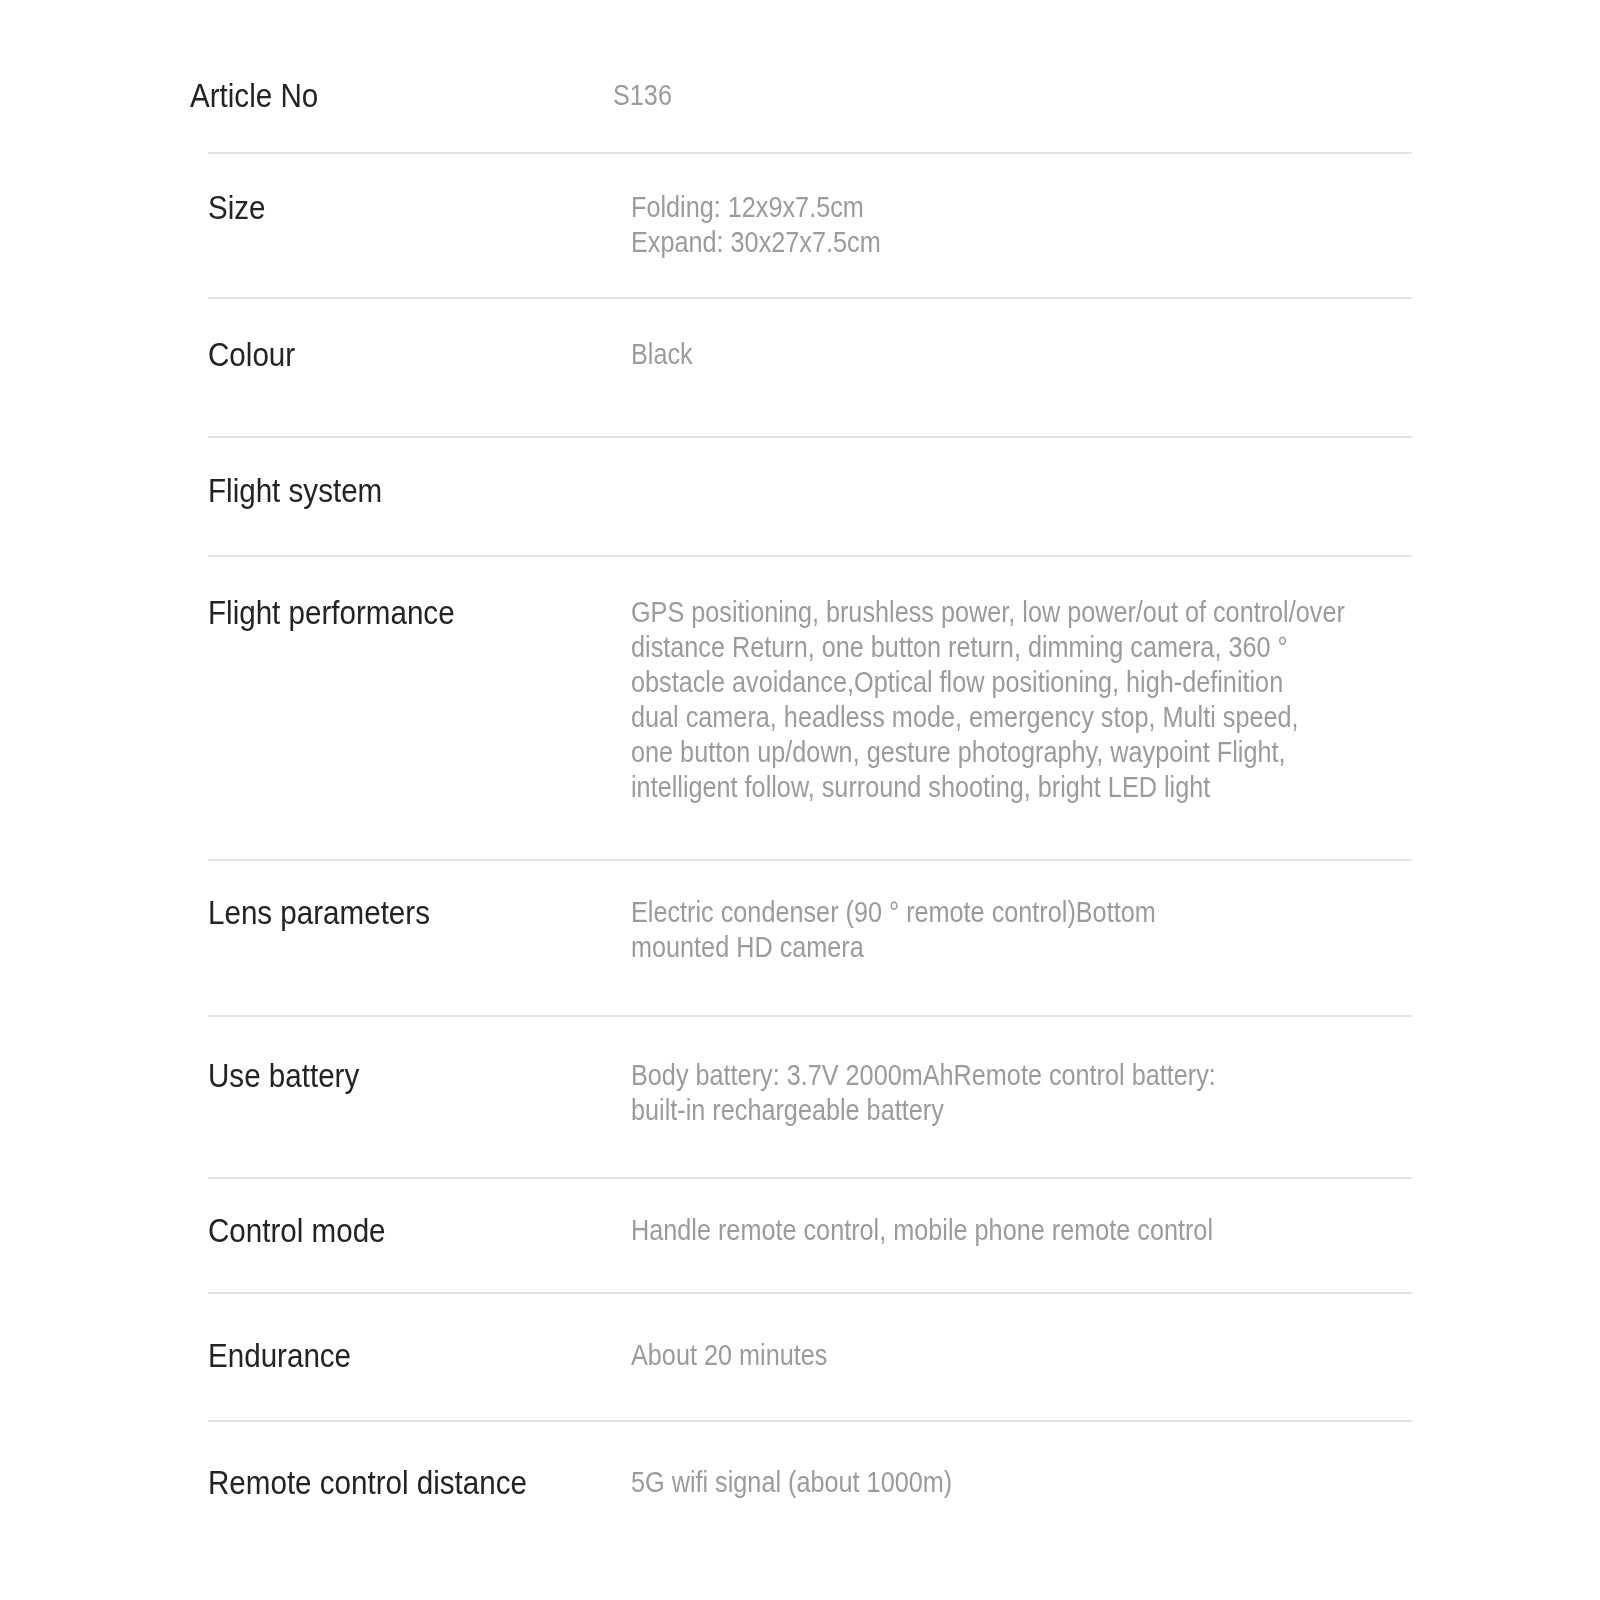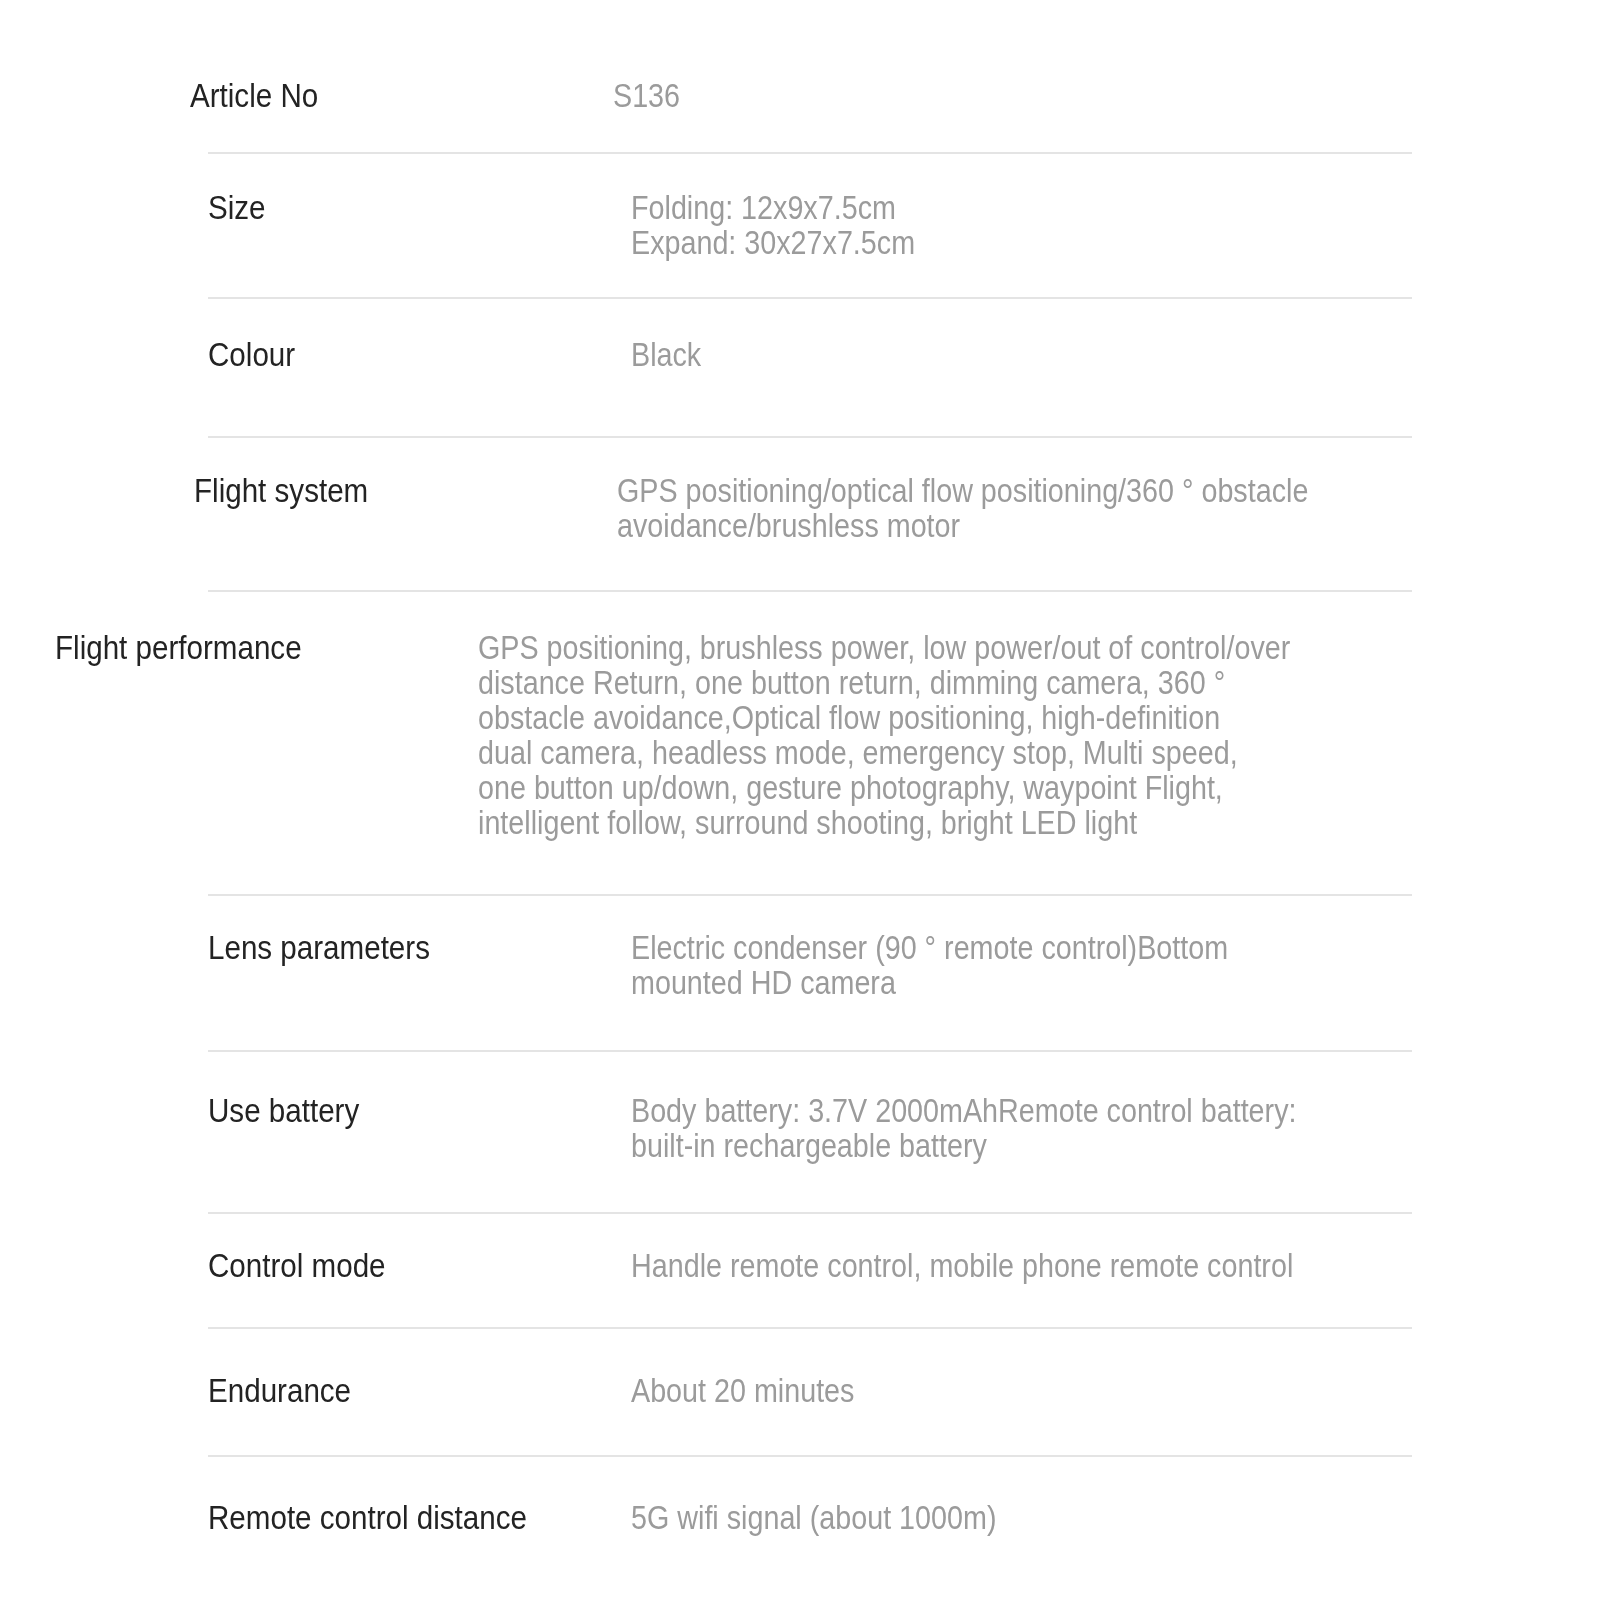--- a/index.html
+++ b/index.html
@@ -11,21 +11,20 @@
     overflow: hidden;
     font-family: "Liberation Sans", "DejaVu Sans", sans-serif;
   }
   .spec-table {
     margin-left: 190px;
     width: 1222px;
   }
   .row {
     display: flex;
     align-items: flex-start;
-    justify-content: flex-end;
   }
   .row:not(:first-child) {
     border-top: 2px solid #e4e4e4;
     margin-left: 18px;
   }
   
   .row:nth-child(1)  { padding-top: 78px; padding-bottom: 39px; }
   .row:nth-child(2)  { padding-top: 36px; padding-bottom: 37px; }
   .row:nth-child(3)  { padding-top: 38px; padding-bottom: 64px; }
   .row:nth-child(4)  { padding-top: 35px; padding-bottom: 47px; }
@@ -38,21 +37,21 @@
 
   .label-cell {
     flex: 0 0 423px;
     width: 423px;
     font-size: 34px;
     line-height: 35px;
     color: #232323;
   }
   .value-cell {
     flex: 1 1 auto;
-    font-size: 33px;
+    font-size: 29px;
     line-height: 35px;
     color: #9b9b9b;
   }
   
   .tx {
     display: inline-block;
     white-space: pre;         
     transform: scaleX(0.87);
     transform-origin: 0 0;
   }
@@ -85,24 +84,20 @@
       <span class="tx">Colour</span>
     </div>
     <div class="value-cell">
       <span class="tx">Black</span>
     </div>
   </div>
 
   <div class="row">
     <div class="label-cell">
       <span class="tx">Flight system</span>
-    </div>
-    <div class="value-cell">
-      <span class="tx">GPS positioning/optical flow positioning/360 ° obstacle
-avoidance/brushless motor</span>
     </div>
   </div>
 
   <div class="row">
     <div class="label-cell">
       <span class="tx">Flight performance</span>
     </div>
     <div class="value-cell">
       <span class="tx">GPS positioning, brushless power, low power/out of control/over
 distance Return, one button return, dimming camera, 360 °

